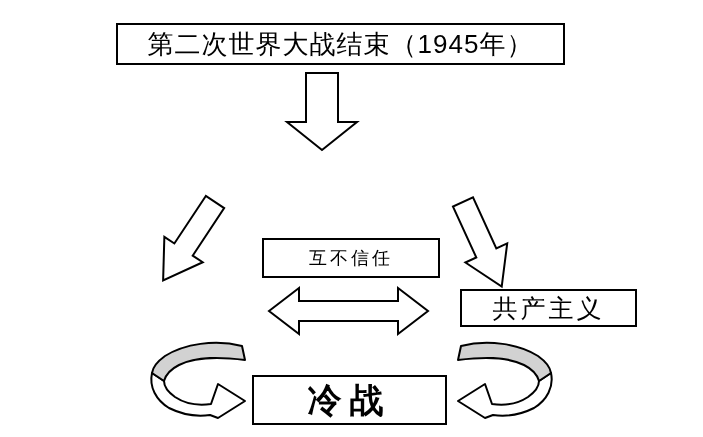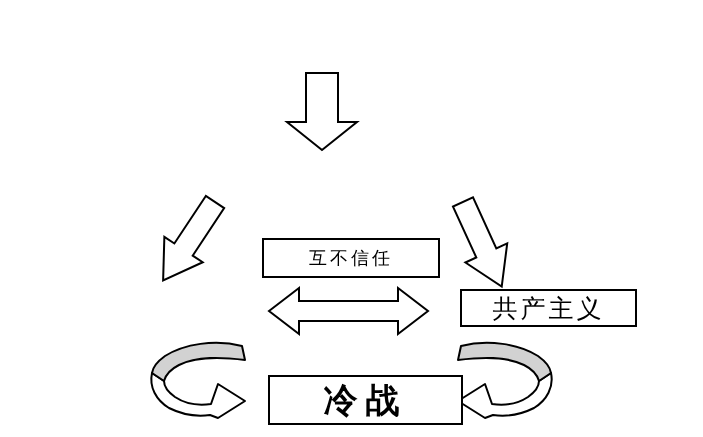--- a/index.html
+++ b/index.html
@@ -48,21 +48,21 @@
   .node-capitalism {
     left: 68px; top: 290px; width: 180px; height: 38px;
     font-size: 25px; letter-spacing: 3px;
   }
   .node-communism {
     left: 460px; top: 289px; width: 177px; height: 38px;
     font-size: 25px; letter-spacing: 3px; text-align: right;
   }
   .node-coldwar {
     left: 252px; top: 375px; width: 195px; height: 50px;
-    font-size: 34px; font-weight: bold; letter-spacing: 8px; margin-left: 16px;
+    font-size: 34px; font-weight: bold; letter-spacing: 8px;
   }
 </style>
 </head>
 <body>
 
 <div class="stage">
 
   <svg class="arrow-layer" viewBox="0 0 703 437" xmlns="http://www.w3.org/2000/svg">
 
     <path d="M306,73 L306,122 L287,122 L322,150 L357,122 L338,122 L338,73 Z" stroke="#000" stroke-width="2" stroke-linejoin="miter" fill="#ffffff"></path>
@@ -81,20 +81,23 @@
       <path d="M152,373 C149,387 156,400 169,408 C181,414 196,417 210,415 L218,418 L245,401 L218,384 L211,404 C197,406 184,403 175,397 C168,392 164,387 164,381 Z" stroke="#000" stroke-width="2" stroke-linejoin="round" fill="#ffffff"></path>
       <path d="M242,346 C215,339 184,344 165,356 C158,361 153,366 152,373 L164,381 C166,374 171,369 179,365 C197,356 221,357 245,360 Z" stroke="#000" stroke-width="2" stroke-linejoin="round" fill="#d2d2d2"></path>
     </g>
 
     <g transform="translate(703,0) scale(-1,1)">
       <path d="M152,373 C149,387 156,400 169,408 C181,414 196,417 210,415 L218,418 L245,401 L218,384 L211,404 C197,406 184,403 175,397 C168,392 164,387 164,381 Z" stroke="#000" stroke-width="2" stroke-linejoin="round" fill="#ffffff"></path>
       <path d="M242,346 C215,339 184,344 165,356 C158,361 153,366 152,373 L164,381 C166,374 171,369 179,365 C197,356 221,357 245,360 Z" stroke="#000" stroke-width="2" stroke-linejoin="round" fill="#d2d2d2"></path>
     </g>
   </svg>
 
+  <div class="node node-ww2">
+    <span>第二次世界大战结束（1945年）</span>
+  </div>
 
 
   <div class="node node-distrust">
     <span>互不信任</span>
   </div>
 
 
   <div class="node node-communism">
     <span>共产主义</span>
   </div>

